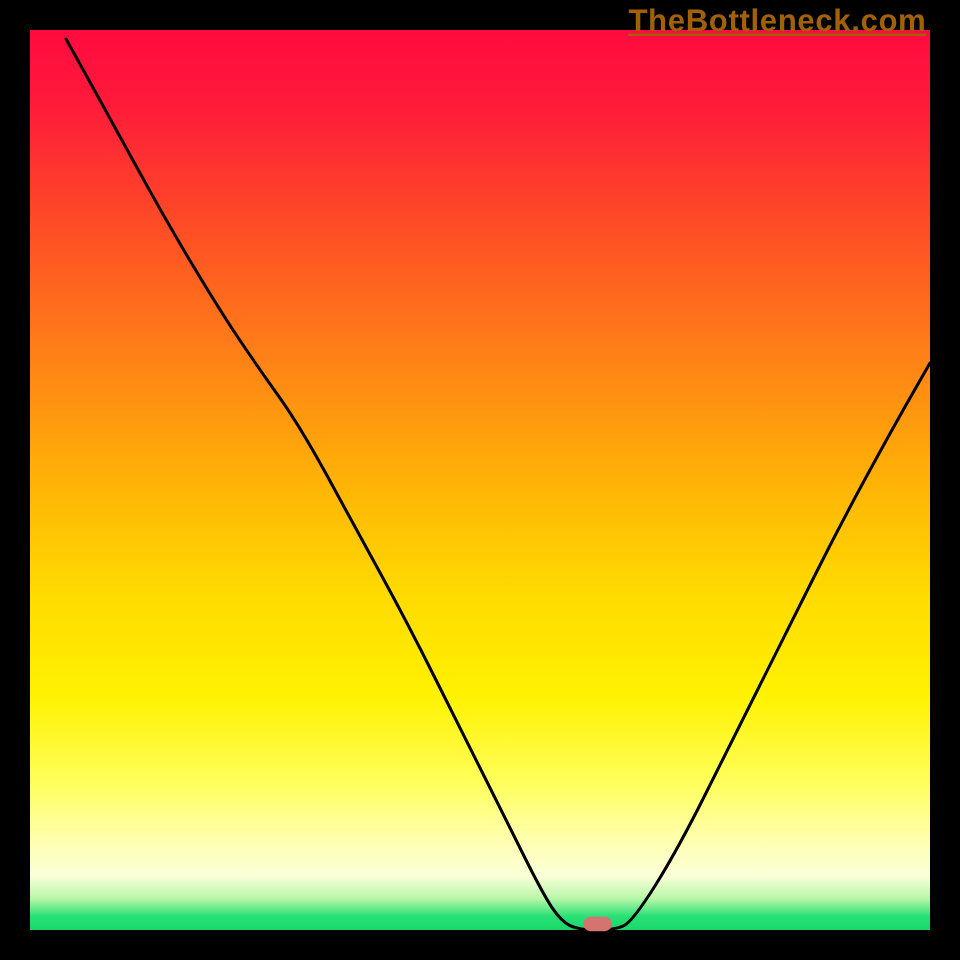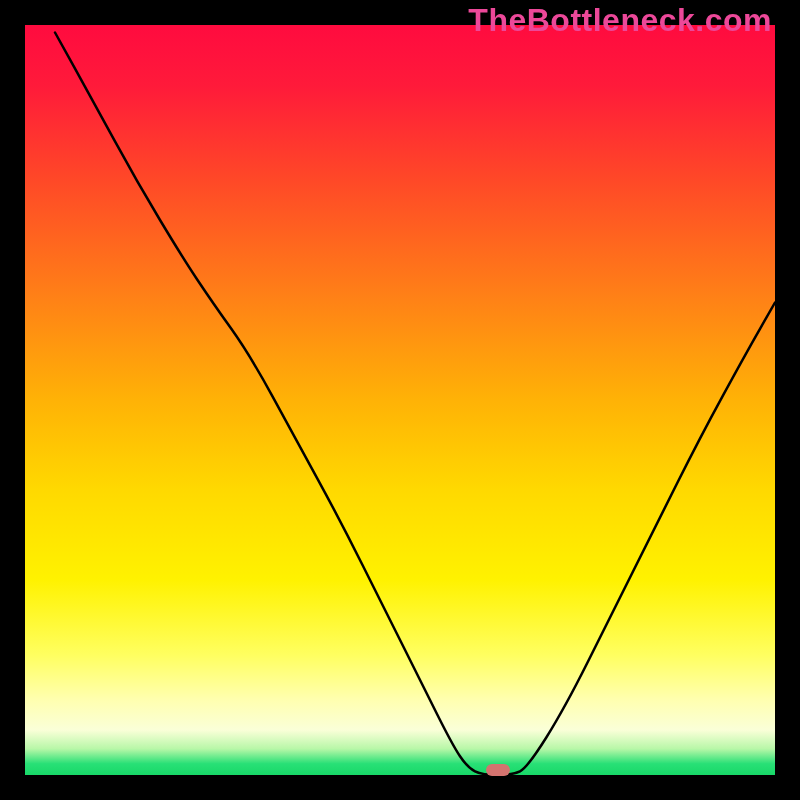--- a/index.html
+++ b/index.html
@@ -24,23 +24,24 @@
     top: 0;
     width: 750px;
     height: 750px;
   }
   .watermark {
     position: absolute;
     top: 2px;
     right: 28px;
     font-family: Arial, Helvetica, sans-serif;
     font-weight: bold;
-    font-size: 32px;
-    color: #ec4899;
+    font-size: 26px;
+    color: #a16207;
     letter-spacing: 0.5px;
+    text-decoration: underline;
   }
   .marker {
     position: absolute;
     width: 24px;
     height: 12px;
     border-radius: 6px;
     transform: translate(-50%, -50%);
   }
 </style>
 </head>

